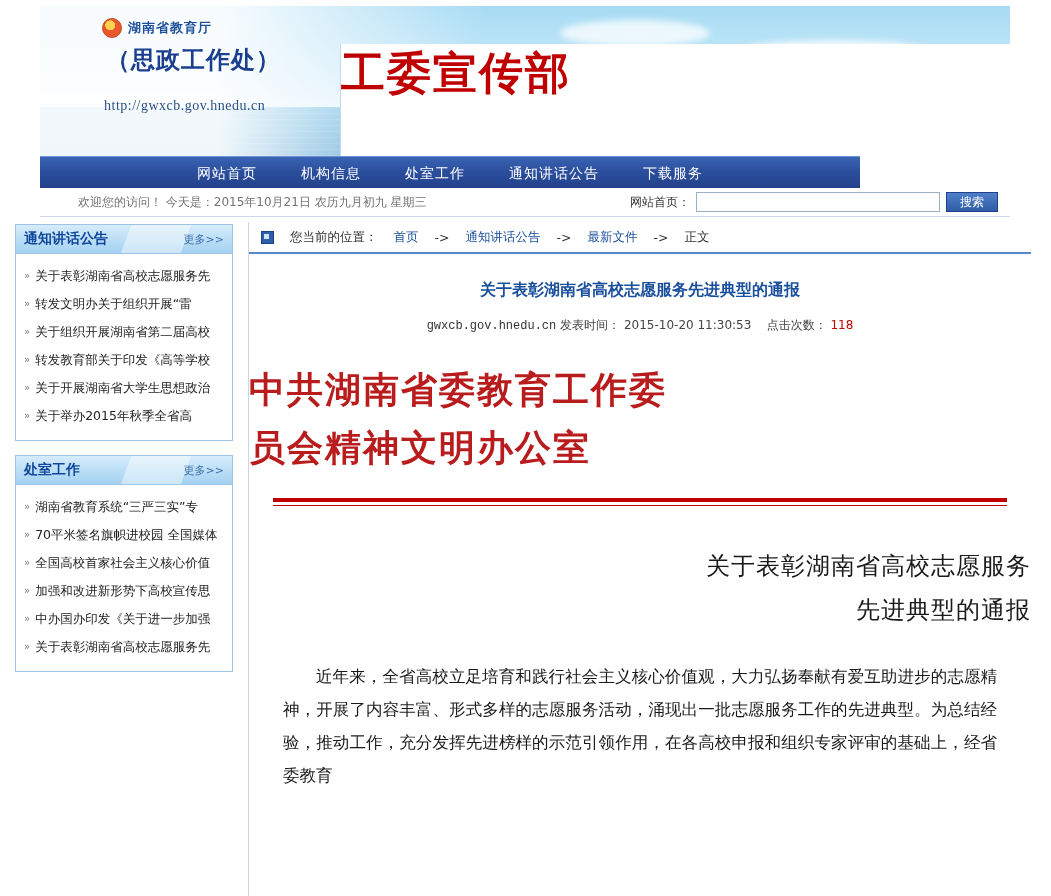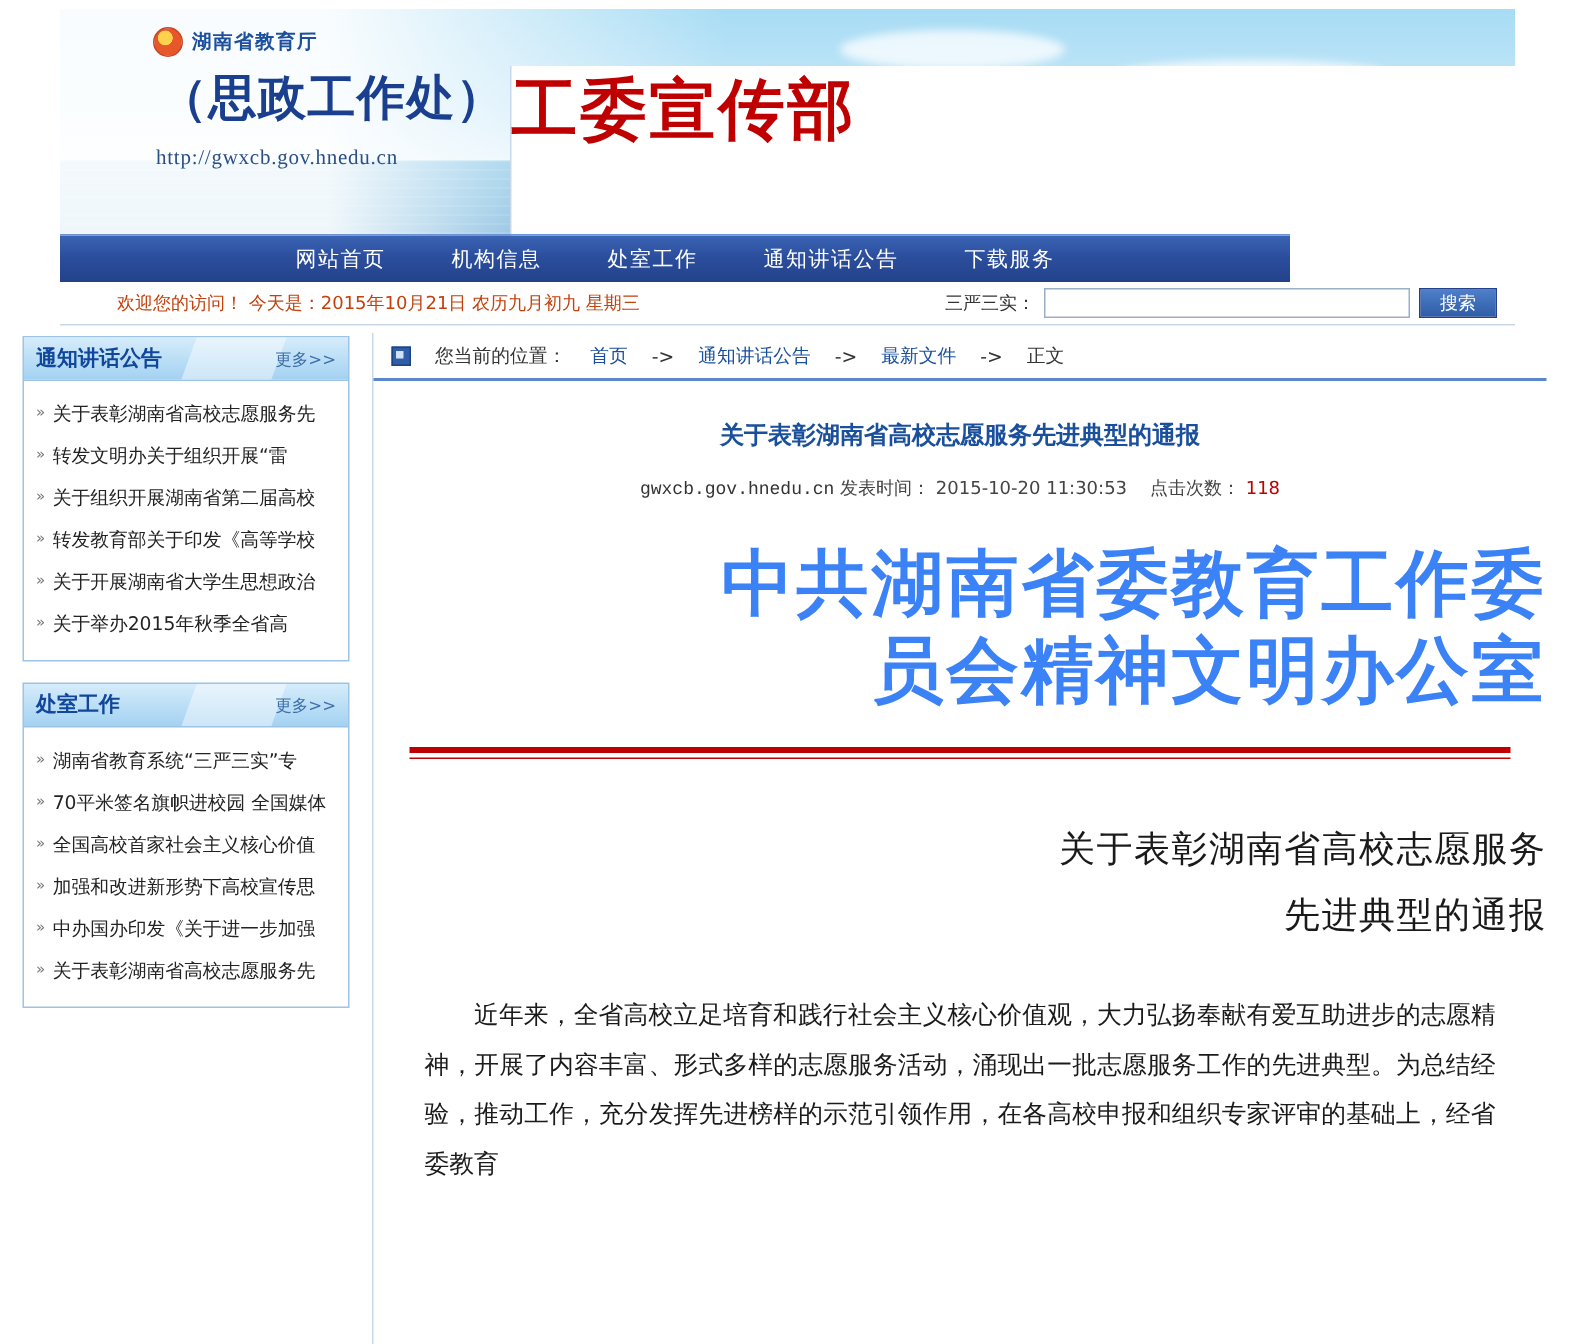--- a/index.html
+++ b/index.html
@@ -99,21 +99,21 @@
     font-family: "DejaVu Serif", serif;
     font-weight: bold;
     font-size: 44px;
     color: #c00000;
     letter-spacing: 2px;
     text-shadow: 1px 1px 0 #ffffff;
   }
   .banner-title .sub {
     font-family: "DejaVu Serif", serif;
     font-weight: bold;
-    font-size: 32px;
+    font-size: 24px;
     color: #1a3f8f;
     letter-spacing: 1px;
     margin-left: 4px;
   }
   .banner-url {
     position: absolute;
     left: 64px;
     top: 92px;
     font-family: "Liberation Serif", serif;
     font-size: 14px;
@@ -153,21 +153,21 @@
     width: 970px;
     height: 28px;
     background: #ffffff;
     border-bottom: 1px solid #c9d7e8;
     display: flex;
     align-items: center;
   }
   .infobar .welcome {
     margin-left: 38px;
     font-size: 12px;
-    color: #c2410c;
+    color: #737373;
     font-family: "DejaVu Sans", sans-serif;
     white-space: nowrap;
   }
   .search-area {
     position: absolute;
     right: 12px;
     display: flex;
     align-items: center;
     gap: 6px;
   }
@@ -311,25 +311,25 @@
     text-align: center;
     font-size: 12px;
     color: #444;
     font-family: "DejaVu Sans", sans-serif;
   }
   .art-meta .src { font-family: "Liberation Mono", monospace; color: #333; }
   .art-meta .hits { color: #c00000; }
 
   .doc-head {
     margin-top: 26px;
-    text-align: right;
-    color: #3b82f6;
+    text-align: left;
+    color: #b91c1c;
     font-family: "DejaVu Serif", serif;
     font-weight: bold;
-    font-size: 48px;
+    font-size: 36px;
     line-height: 58px;
     letter-spacing: 2px;
   }
   .doc-rule {
     margin: 22px 24px 0 24px;
     border-top: 4px solid #c00000;
     border-bottom: 1px solid #c00000;
     height: 3px;
   }
   .doc-subject {
@@ -387,21 +387,21 @@
     <div class="nav-item">网站首页</div>
     <div class="nav-item">机构信息</div>
     <div class="nav-item">处室工作</div>
     <div class="nav-item">通知讲话公告</div>
     <div class="nav-item">下载服务</div>
   </div>
 
   <div class="infobar">
     <div class="welcome">欢迎您的访问！  今天是：2015年10月21日   农历九月初九   星期三</div>
     <div class="search-area">
-      <span class="search-label">三严三实：</span>
+      <span class="search-label">网站首页：</span>
       <input class="search-input" type="text" placeholder="" style="">
       <button class="search-btn">搜索</button>
     </div>
   </div>
 
   <div class="content-wrap">
 
     <div class="sidebar">
 
       <div class="panel">

